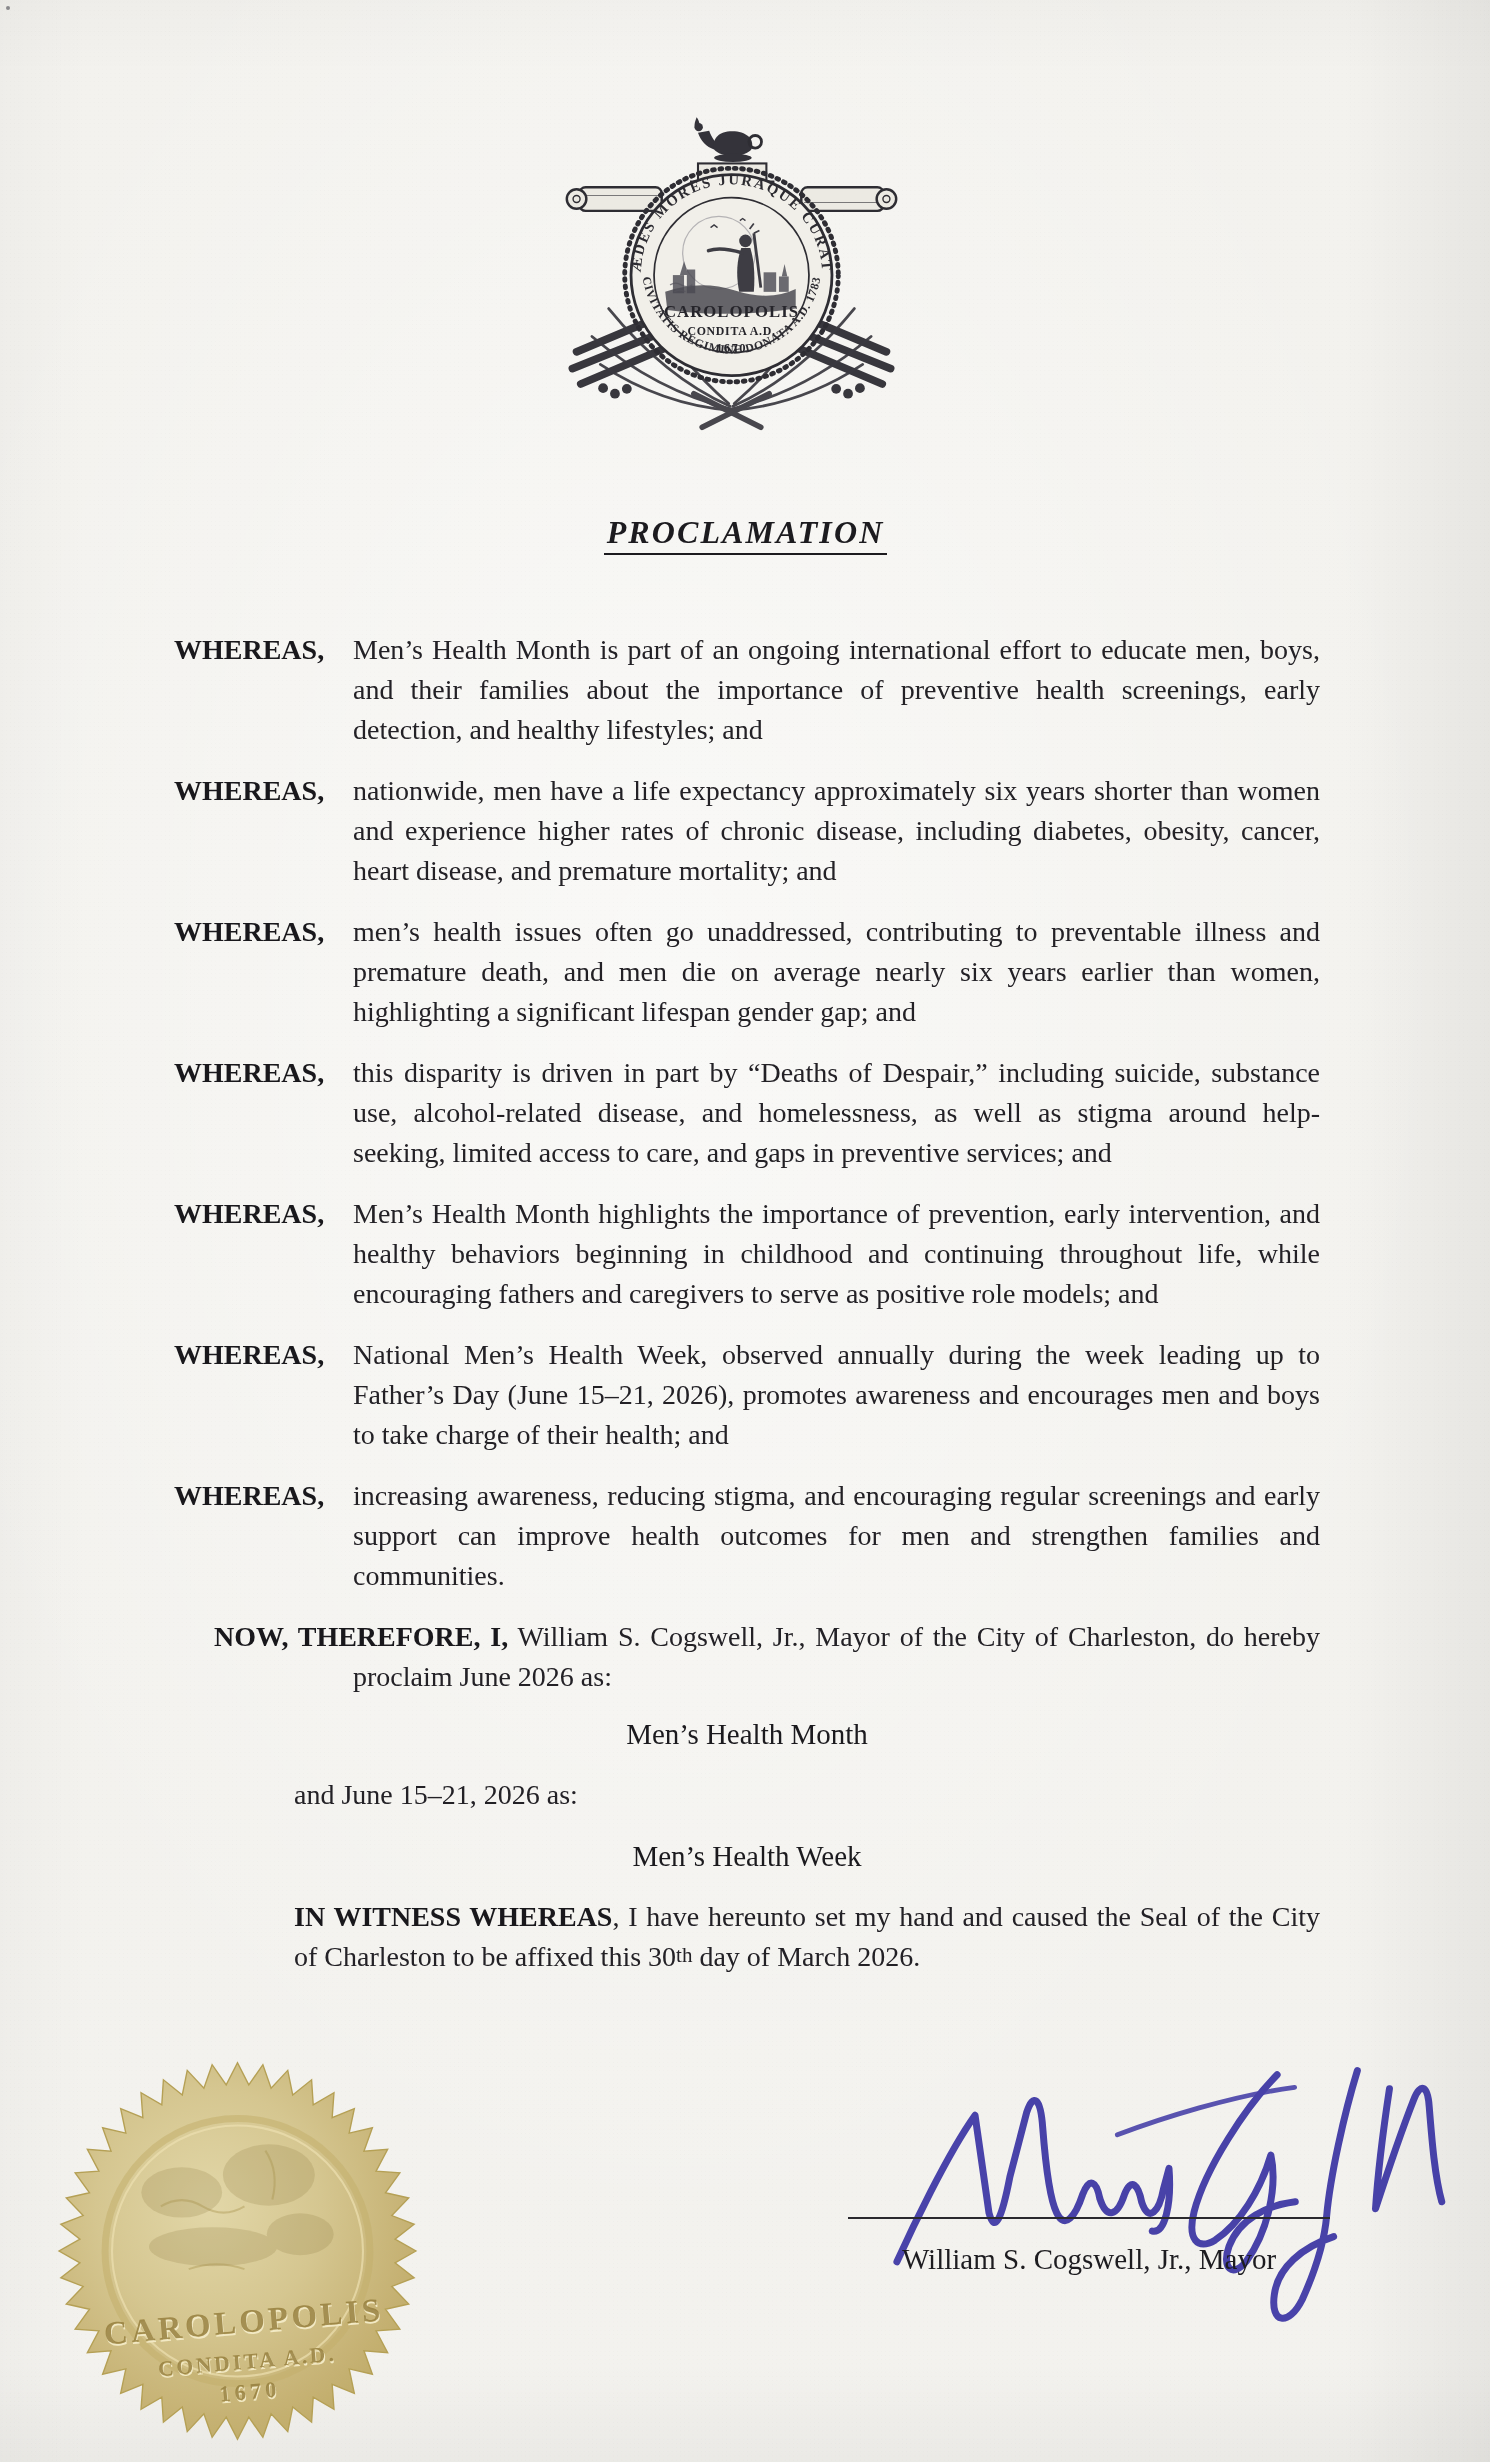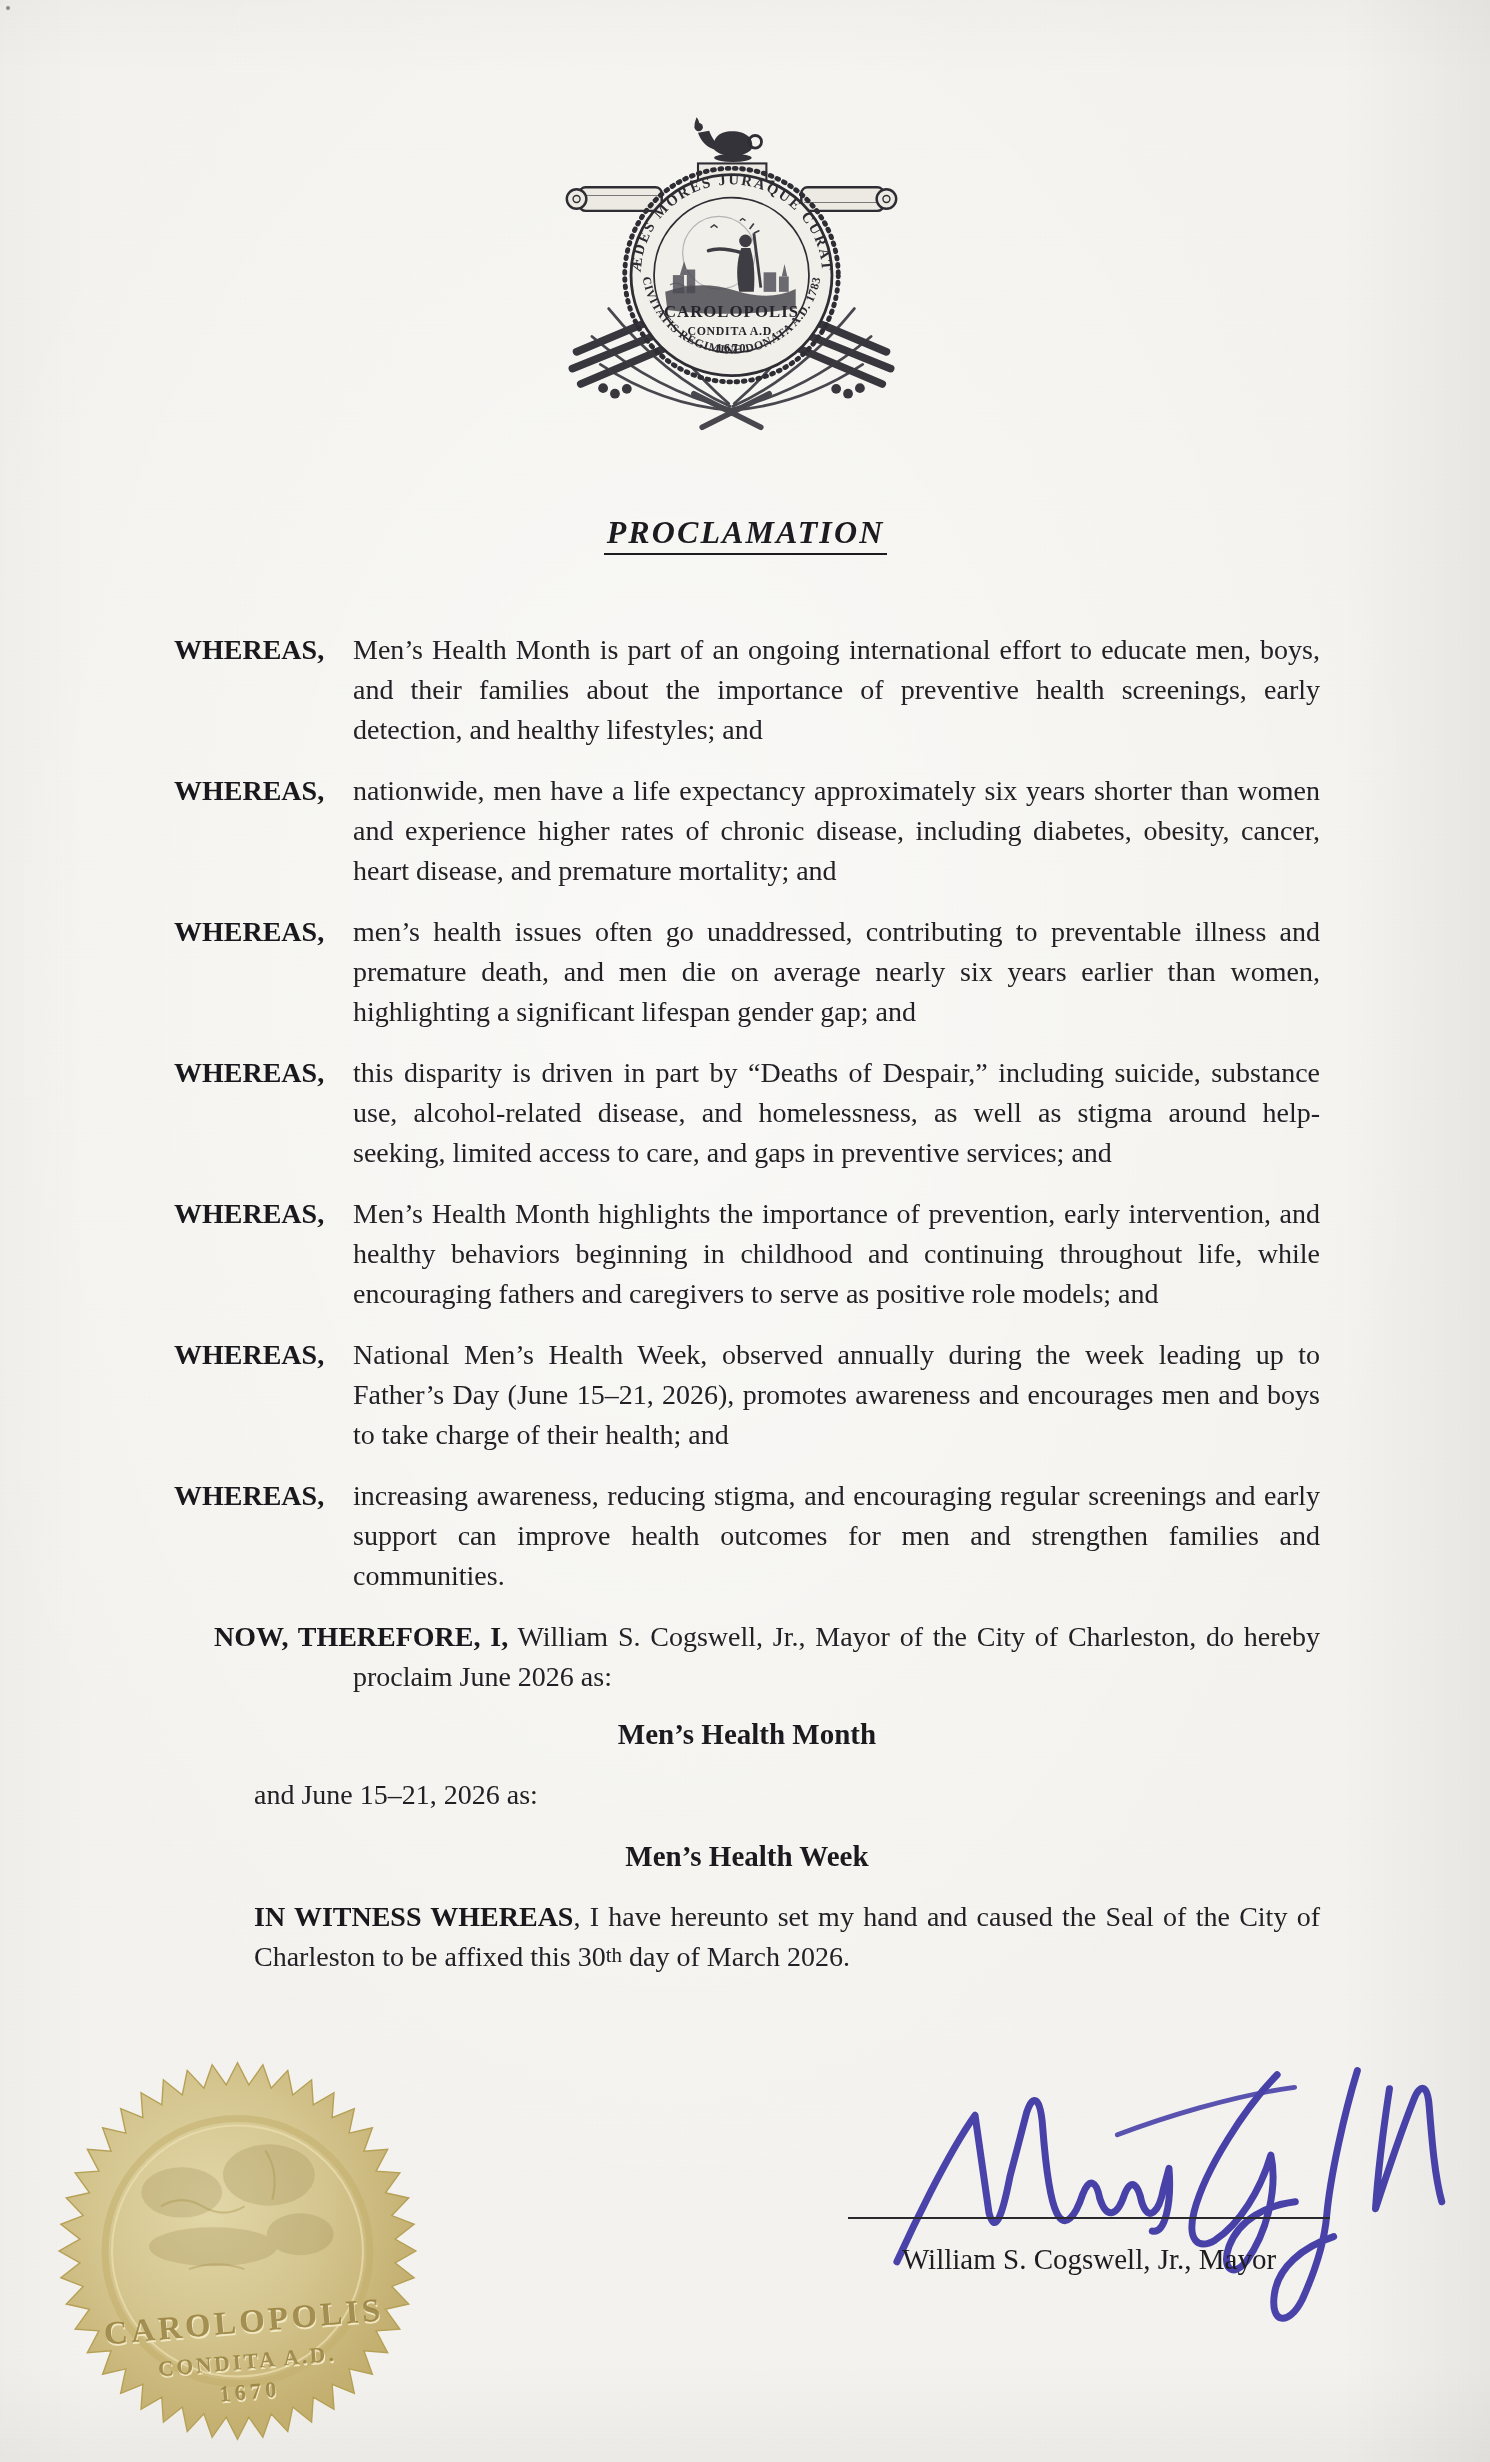--- a/index.html
+++ b/index.html
@@ -31,22 +31,22 @@
     display:inline-block;font-weight:bold;font-size:32px;letter-spacing:2.1px;
     color:#1c1b1f;border-bottom:2.8px solid #1c1b1f;padding:0 2.8px 2.8px 2.8px;line-height:1.1;
   }
 
   .content{position:absolute;left:174px;top:630px;width:1146px;font-size:28px;line-height:40px;}
   .para{display:grid;grid-template-columns:179px 1fr;margin-bottom:21px;}
   .wlabel{font-weight:bold;color:#19181c;}
   .ptext{text-align:justify;}
   .hang{padding-left:179px;text-indent:-179px;text-align:justify;margin-bottom:17px;}
   .hang b{color:#19181c;margin-left:40px;}
-  .center-head{text-align:center;font-weight:bold;font-size:29px;margin-bottom:21px;color:#1b1a1e;}
-  .indented{margin-left:80px;margin-bottom:21px;}
+  .center-head{text-align:center;font-weight:normal;font-size:29px;margin-bottom:21px;color:#1b1a1e;}
+  .indented{margin-left:120px;margin-bottom:21px;}
   .just{text-align:justify;}
   .witness{margin-top:2.8px;margin-bottom:0;}
   .witness b{color:#19181c;}
   .witness sup{font-size:21px;line-height:0;vertical-align:4.2px;letter-spacing:0;}
 
   .signature{position:absolute;left:869px;top:2051px;width:600px;height:282px;}
   .sig-line{position:absolute;left:848px;top:2217px;width:482px;height:2.1px;background:#2a292e;}
   .sig-name{position:absolute;left:848px;top:2243px;width:482px;text-align:center;font-size:29px;color:#1d1c20;}
 
   .gold-seal{position:absolute;left:56px;top:2060px;width:363px;height:382px;}

